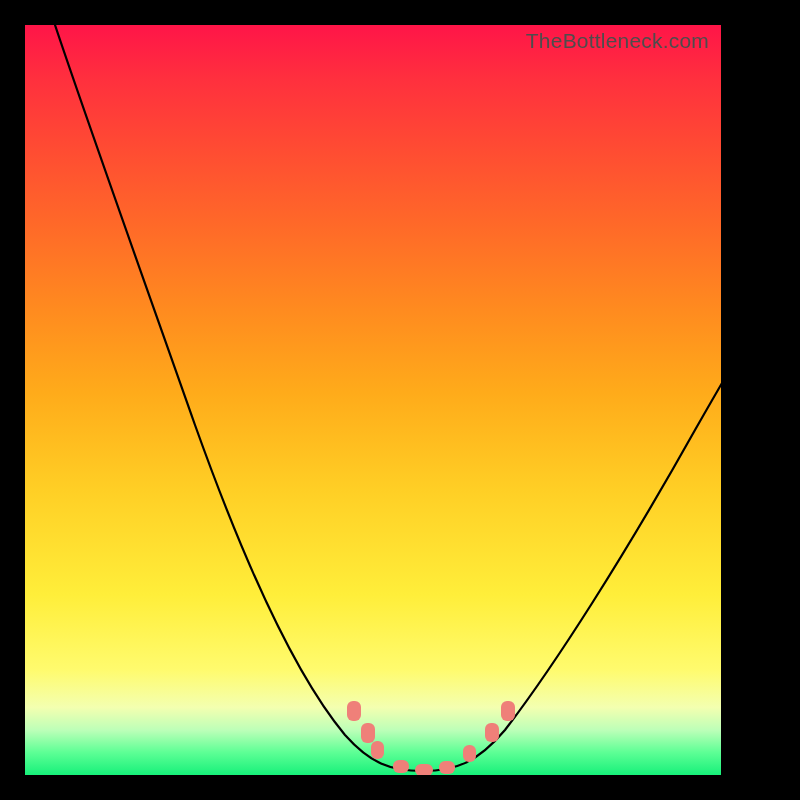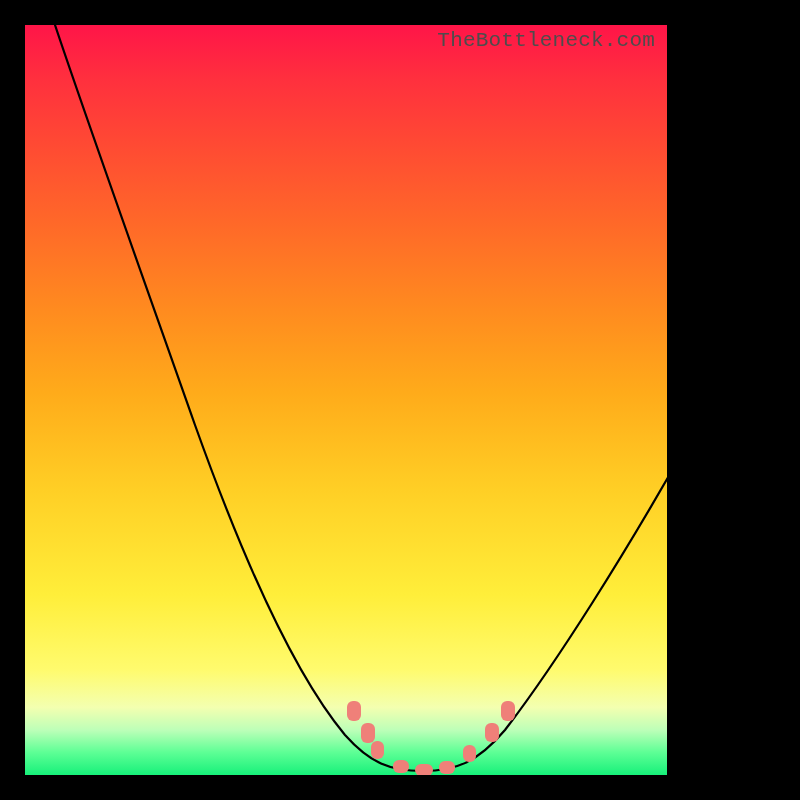--- a/index.html
+++ b/index.html
@@ -14,21 +14,21 @@
   .frame {
     position: relative;
     width: 800px;
     height: 800px;
     background: #000;
   }
   .plot {
     position: absolute;
     left: 25px;
     top: 25px;
-    width: 642px;
+    width: 696px;
     height: 750px;
     background: linear-gradient(to bottom,
       #ff1a4d 0%,
       #ff3b3b 8%,
       #ff5a2e 20%,
       #ff8a1f 35%,
       #ffb41a 50%,
       #ffdf2a 65%,
       #fff63a 80%,
       #fffc7a 88%,
@@ -46,21 +46,20 @@
       #ff8b1f 38%,
       #ffab1a 49%,
       #ffcf25 62%,
       #ffee3a 76%,
       #fffb6e 86%,
       #f3ffb0 91%,
       #bdffb8 94%,
       #5dff95 97%,
       #17f07a 100%
     );
-    font-family: Liberation Mono, monospace;
   }
   .watermark {
     position: absolute;
     top: 4px;
     right: 12px;
     color: #4d4d4d;
     font-size: 21px;
     font-weight: 400;
     letter-spacing: 0.2px;
     user-select: none;

